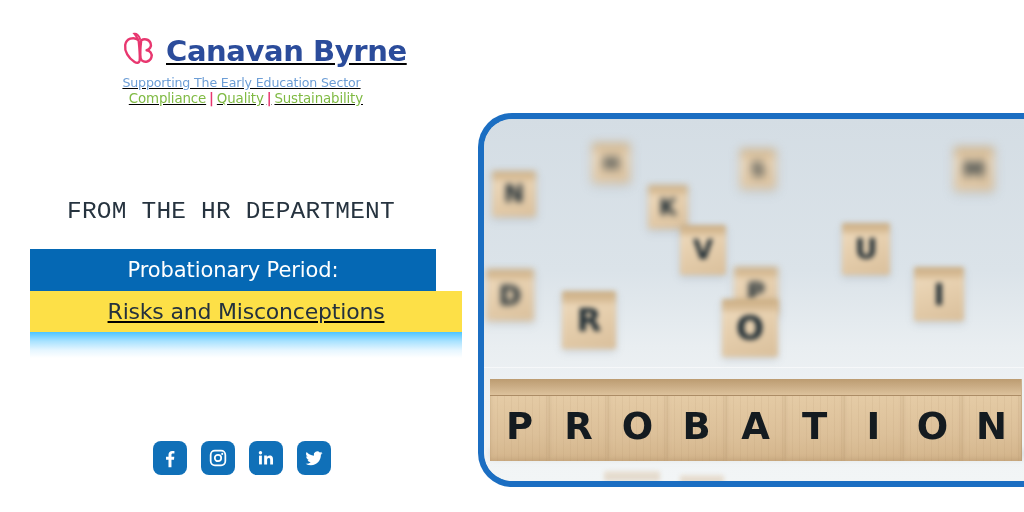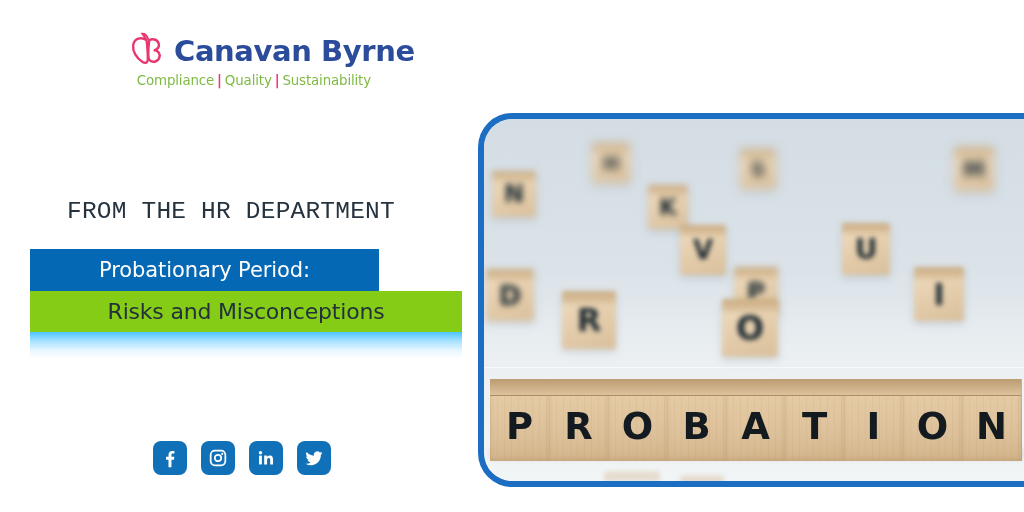--- a/index.html
+++ b/index.html
@@ -19,23 +19,24 @@
     position: relative;
     width: 1024px;
     height: 512px;
     background: #ffffff;
     overflow: hidden;
   }
 
   
   .logo-block {
     position: absolute;
-    left: 128px;
+    left: 120px;
     top: 30px;
     width: 250px;
+    text-decoration: underline;
   }
   .logo-top {
     display: flex;
     align-items: center;
     gap: 6px;
     height: 42px;
   }
   .logo-mark { width: 40px; height: 40px; display:block; flex: 0 0 40px; }
   .logo-word {
     font-family: "DejaVu Sans", sans-serif;
@@ -80,44 +81,45 @@
     color: #26333F;
     letter-spacing: 0.2px;
     white-space: nowrap;
   }
 
   
   .bar-dark {
     position: absolute;
     left: 30px;
     top: 249px;
-    width: 349px;
+    width: 406px;
     height: 42px;
     background: #0568B4;
     display: flex;
     align-items: center;
     justify-content: center;
   }
   .bar-dark span {
     font-family: "DejaVu Sans", sans-serif;
     font-size: 21px;
     color: #ffffff;
     letter-spacing: -0.1px;
     white-space: nowrap;
   }
   .bar-light {
     position: absolute;
     left: 30px;
     top: 291px;
     width: 432px;
     height: 41px;
-    background: #84cc16;
+    background: #fde047;
     display: flex;
     align-items: center;
     justify-content: center;
+    text-decoration: underline;
   }
   .bar-light span {
     font-family: "DejaVu Sans", sans-serif;
     font-size: 22px;
     color: #24313D;
     letter-spacing: -0.2px;
     white-space: nowrap;
   }
   .bar-fade {
     position: absolute;
@@ -283,20 +285,21 @@
 
   <div class="logo-block">
     <div class="logo-top">
       <svg class="logo-mark" viewBox="0 0 40 40">
         <path d="M20 8 C19 4.5 16.5 2.5 14.5 2.8 C16 4.5 17 6.5 17.8 8.6" fill="none" stroke="#E8376F" stroke-width="2.1" stroke-linecap="round"></path>
         <path d="M18.5 9 C13.5 5.4 6.2 7.4 5.2 14 C4.3 20.3 8.4 27.2 14.6 31 C17 32.5 19 32 19.6 29.6 C20.2 26.9 19.6 20 19.2 14.8 C19 12.2 18.8 10.3 18.5 9 Z" fill="none" stroke="#E8376F" stroke-width="2.4" stroke-linejoin="round"></path>
         <path d="M21.3 9.2 C24 7.6 29 8 30.6 12.2 C31.9 15.6 29.4 18.6 26.6 19.2 C29.8 19.6 32.6 22.4 31.4 26.4 C30.1 30.7 24.8 32 21.8 29.4 C20.6 28.3 20.3 26.3 20.3 23.8 C20.3 19 20.6 13 21.3 9.2 Z" fill="none" stroke="#E8376F" stroke-width="2.4" stroke-linejoin="round"></path>
       </svg>
       <div class="logo-word">Canavan Byrne</div>
     </div>
+    <div class="logo-tag1">Supporting The Early Education Sector</div>
     <div class="logo-tag2">
       <span class="tag-compliance">Compliance</span><span class="tag-sep">|</span><span class="tag-quality">Quality</span><span class="tag-sep">|</span><span class="tag-sustain">Sustainability</span>
     </div>
   </div>
 
   <div class="headline">FROM THE HR DEPARTMENT</div>
 
   <div class="bar-dark">
     <span>Probationary Period:</span>
   </div>

